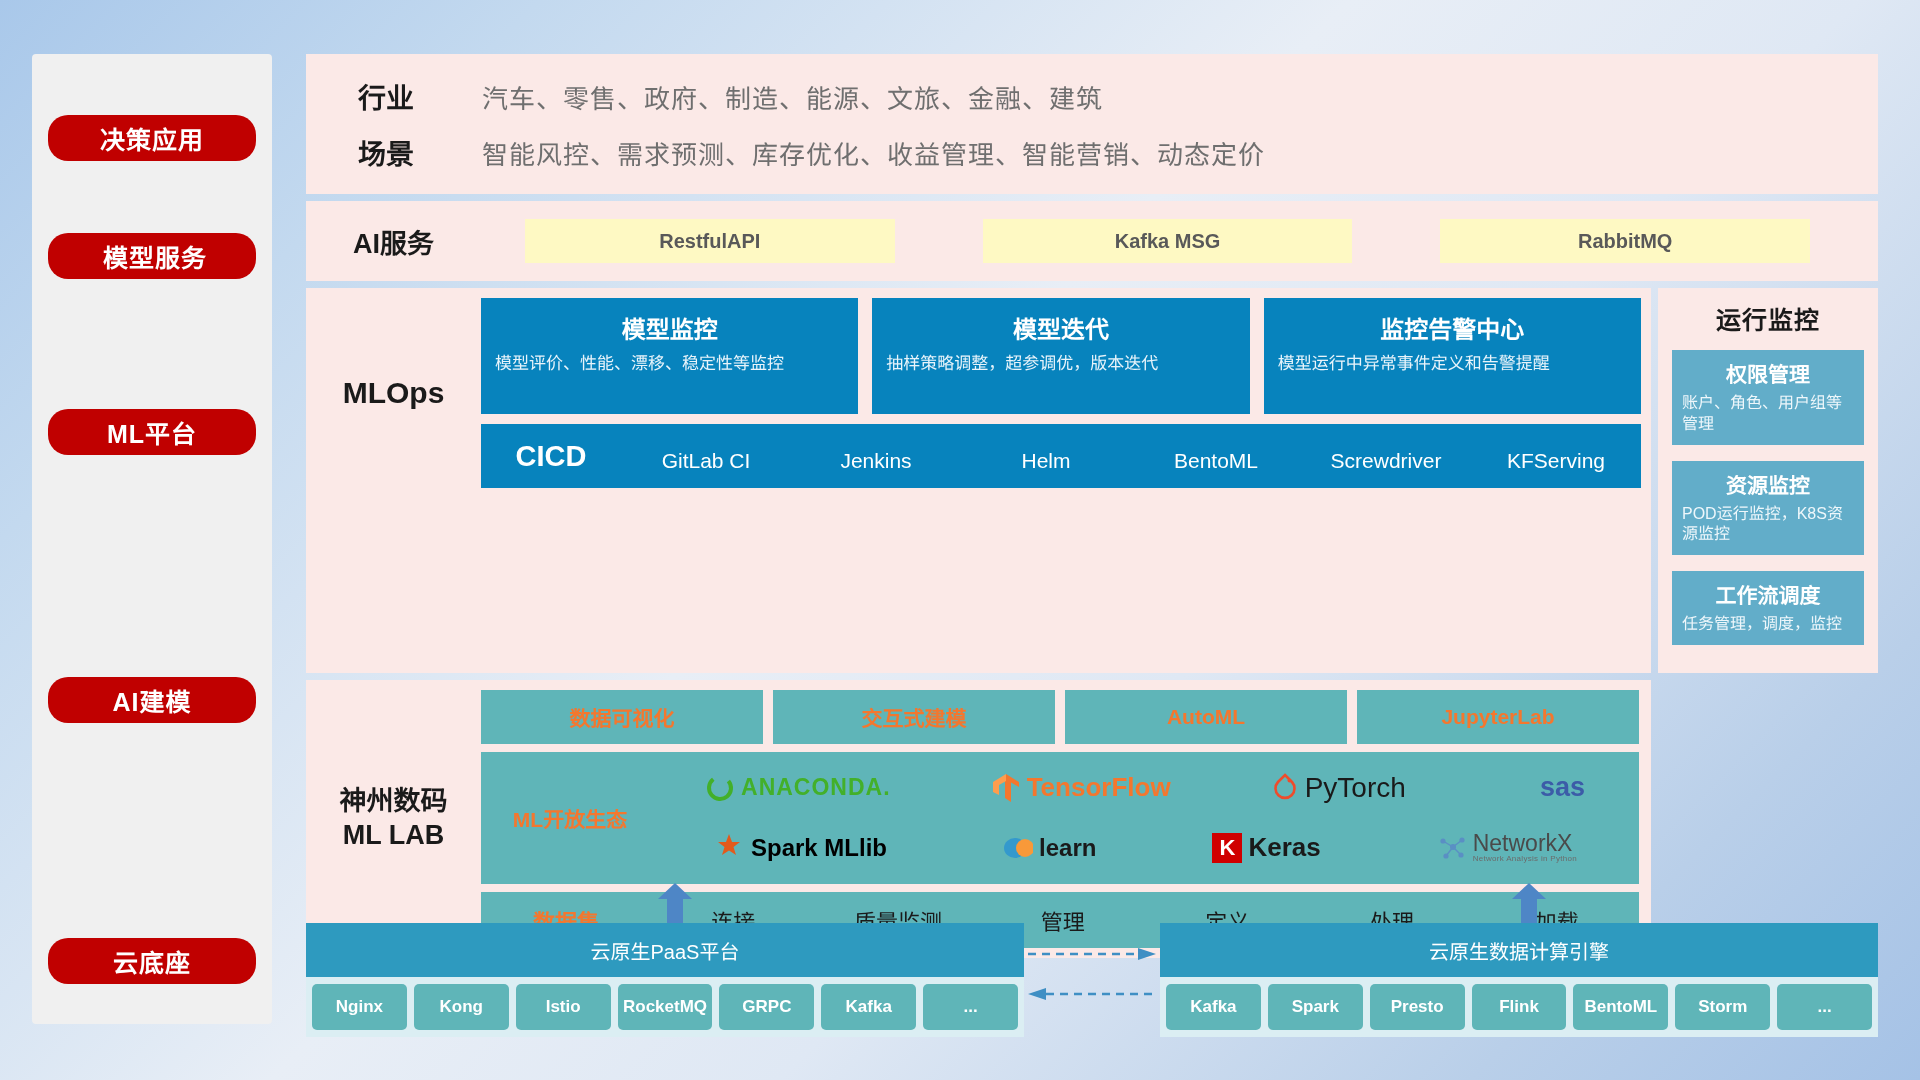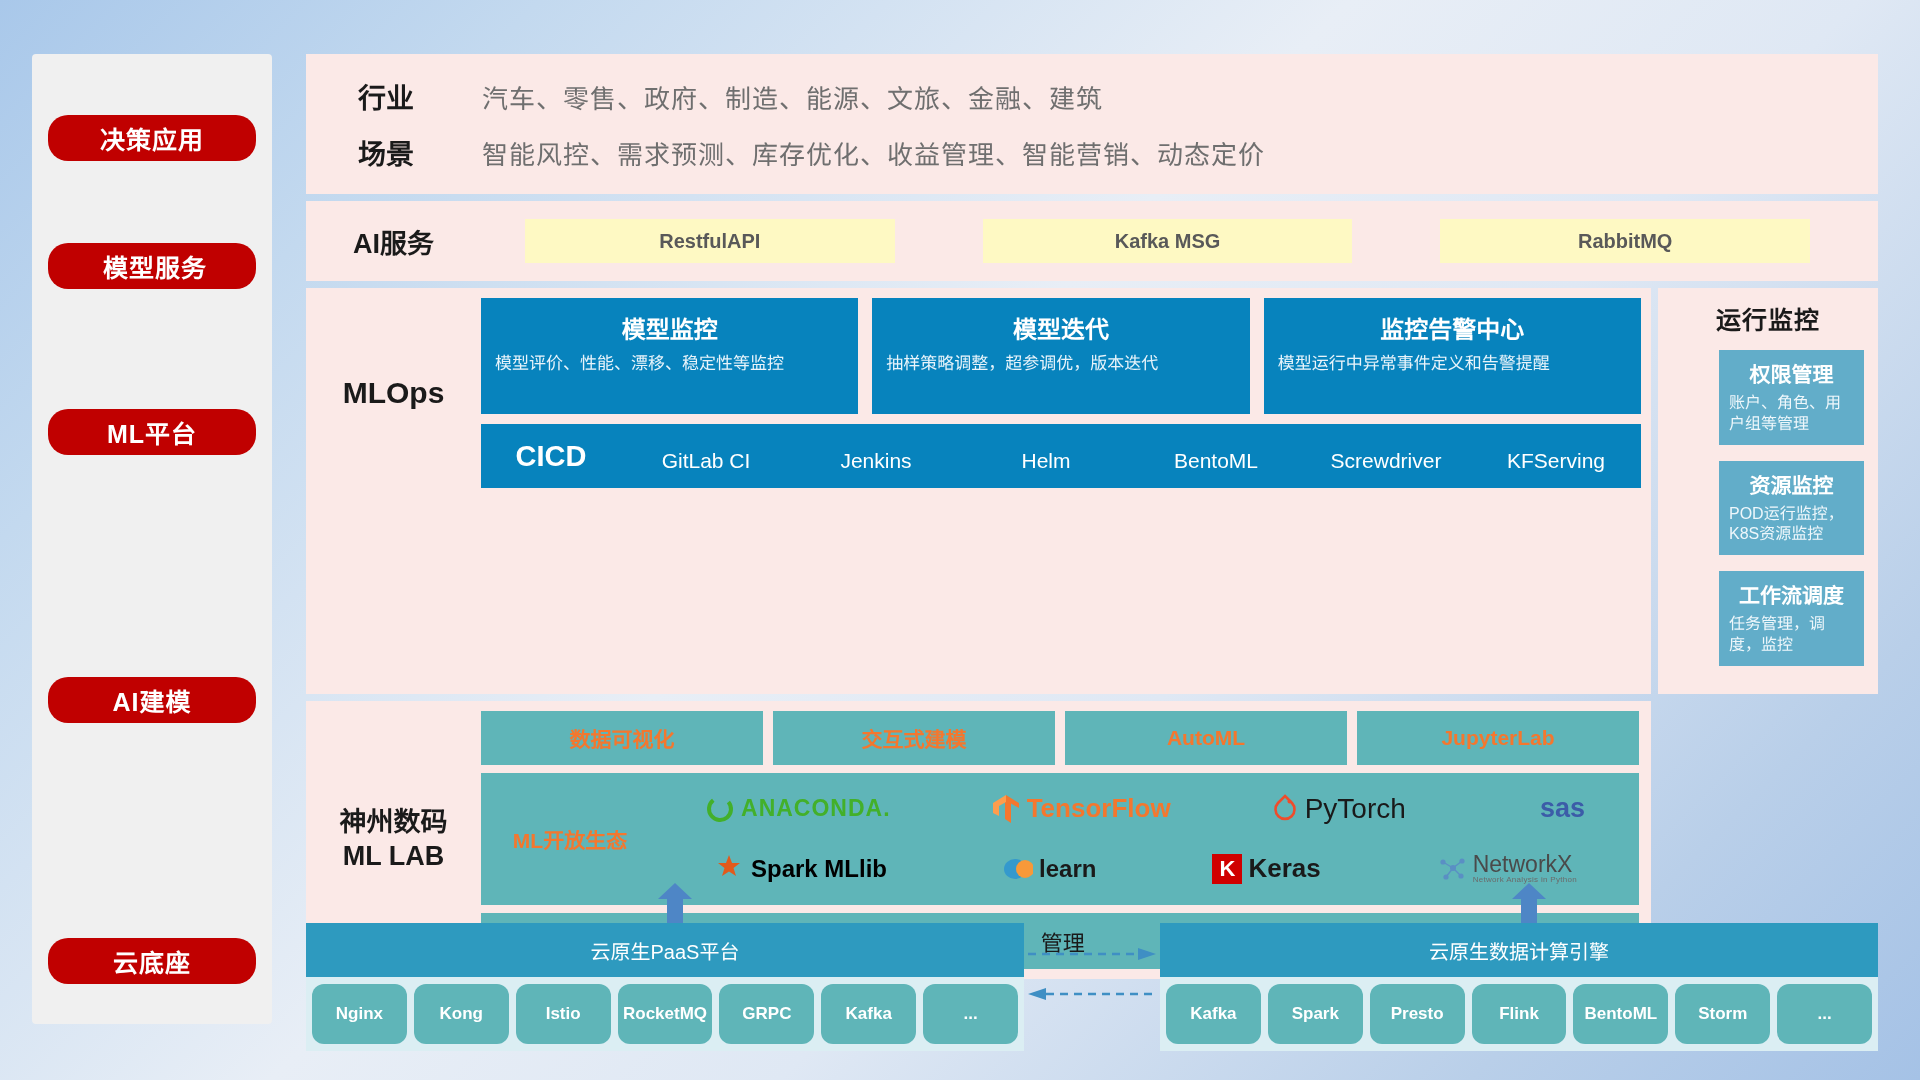--- a/index.html
+++ b/index.html
@@ -22,21 +22,21 @@
     border-radius: 4px;
   }
   .rail-chip {
     position: absolute; left: 16px; width: 208px; height: 46px;
     background: #c00000; border-radius: 20px;
     color: #fff; font-size: 25px; font-weight: bold;
     display: flex; align-items: center; justify-content: center;
     letter-spacing: 1px;
   }
   .rail-chip.c0 { top: 61px; }
-  .rail-chip.c1 { top: 189px; padding-left: 6px; }
+  .rail-chip.c1 { top: 179px; padding-left: 6px; }
   .rail-chip.c2 { top: 355px; }
   .rail-chip.c3 { top: 623px; }
   .rail-chip.c4 { top: 884px; }
 
   
   #main-stack { position: absolute; left: 306px; top: 54px; width: 1572px; }
 
   .band {
     background: #fbe9e7;
     width: 1572px;
@@ -101,21 +101,21 @@
 
   
   #monitor-rail {
     width: 220px; background: #fbe9e7; padding: 12px 14px;
   }
   #monitor-rail .mr-title {
     font-size: 25px; font-weight: bold; text-align: center;
     color: #1a1a1a; margin-bottom: 14px; letter-spacing: 1px;
   }
   .mr-card {
-    background: #62adc9; color: #fff; padding: 8px 10px 10px; margin-bottom: 16px; margin-left: 47px;
+    background: #62adc9; color: #fff; padding: 8px 10px 10px; margin-bottom: 16px;
   }
   .mr-card .t { font-size: 21px; font-weight: bold; text-align: center; margin-bottom: 5px; }
   .mr-card .d { font-size: 16px; line-height: 1.3; color: #eef7fb; }
 
   
   #band-lab-wrap { display: flex; gap: 7px; }
   #band-lab { width: 1345px; background: #fbe9e7; padding: 10px 0; }
   .lab-body { display: flex; align-items: stretch; }
   #band-lab .row-label {
     font-size: 27px; display: flex; flex-direction: column;
@@ -159,21 +159,21 @@
   .infra-head {
     height: 54px; background: #2e9abf; color: #fff;
     display: flex; align-items: center; justify-content: center;
     font-size: 20px;
   }
   .infra-body {
     background: #dbeef3; padding: 7px 6px;
     display: flex; gap: 7px;
   }
   .infra-chip {
-    flex: 1; height: 60px; background: #5fb5b8; border-radius: 12px;
+    flex: 1; height: 46px; background: #5fb5b8; border-radius: 5px;
     color: #fff; font-size: 17px; font-weight: bold;
     display: flex; align-items: center; justify-content: center;
     text-align: center; line-height: 1.08; padding: 0 2px;
   }
   .up-arrow {
     position: absolute; width: 34px; height: 40px;
   }
   .up-arrow svg { width: 100%; height: 100%; display: block; }
   #arrow-left  { left: 352px; top: -22px; }
   #arrow-right { left: 1206px; top: -22px; }

